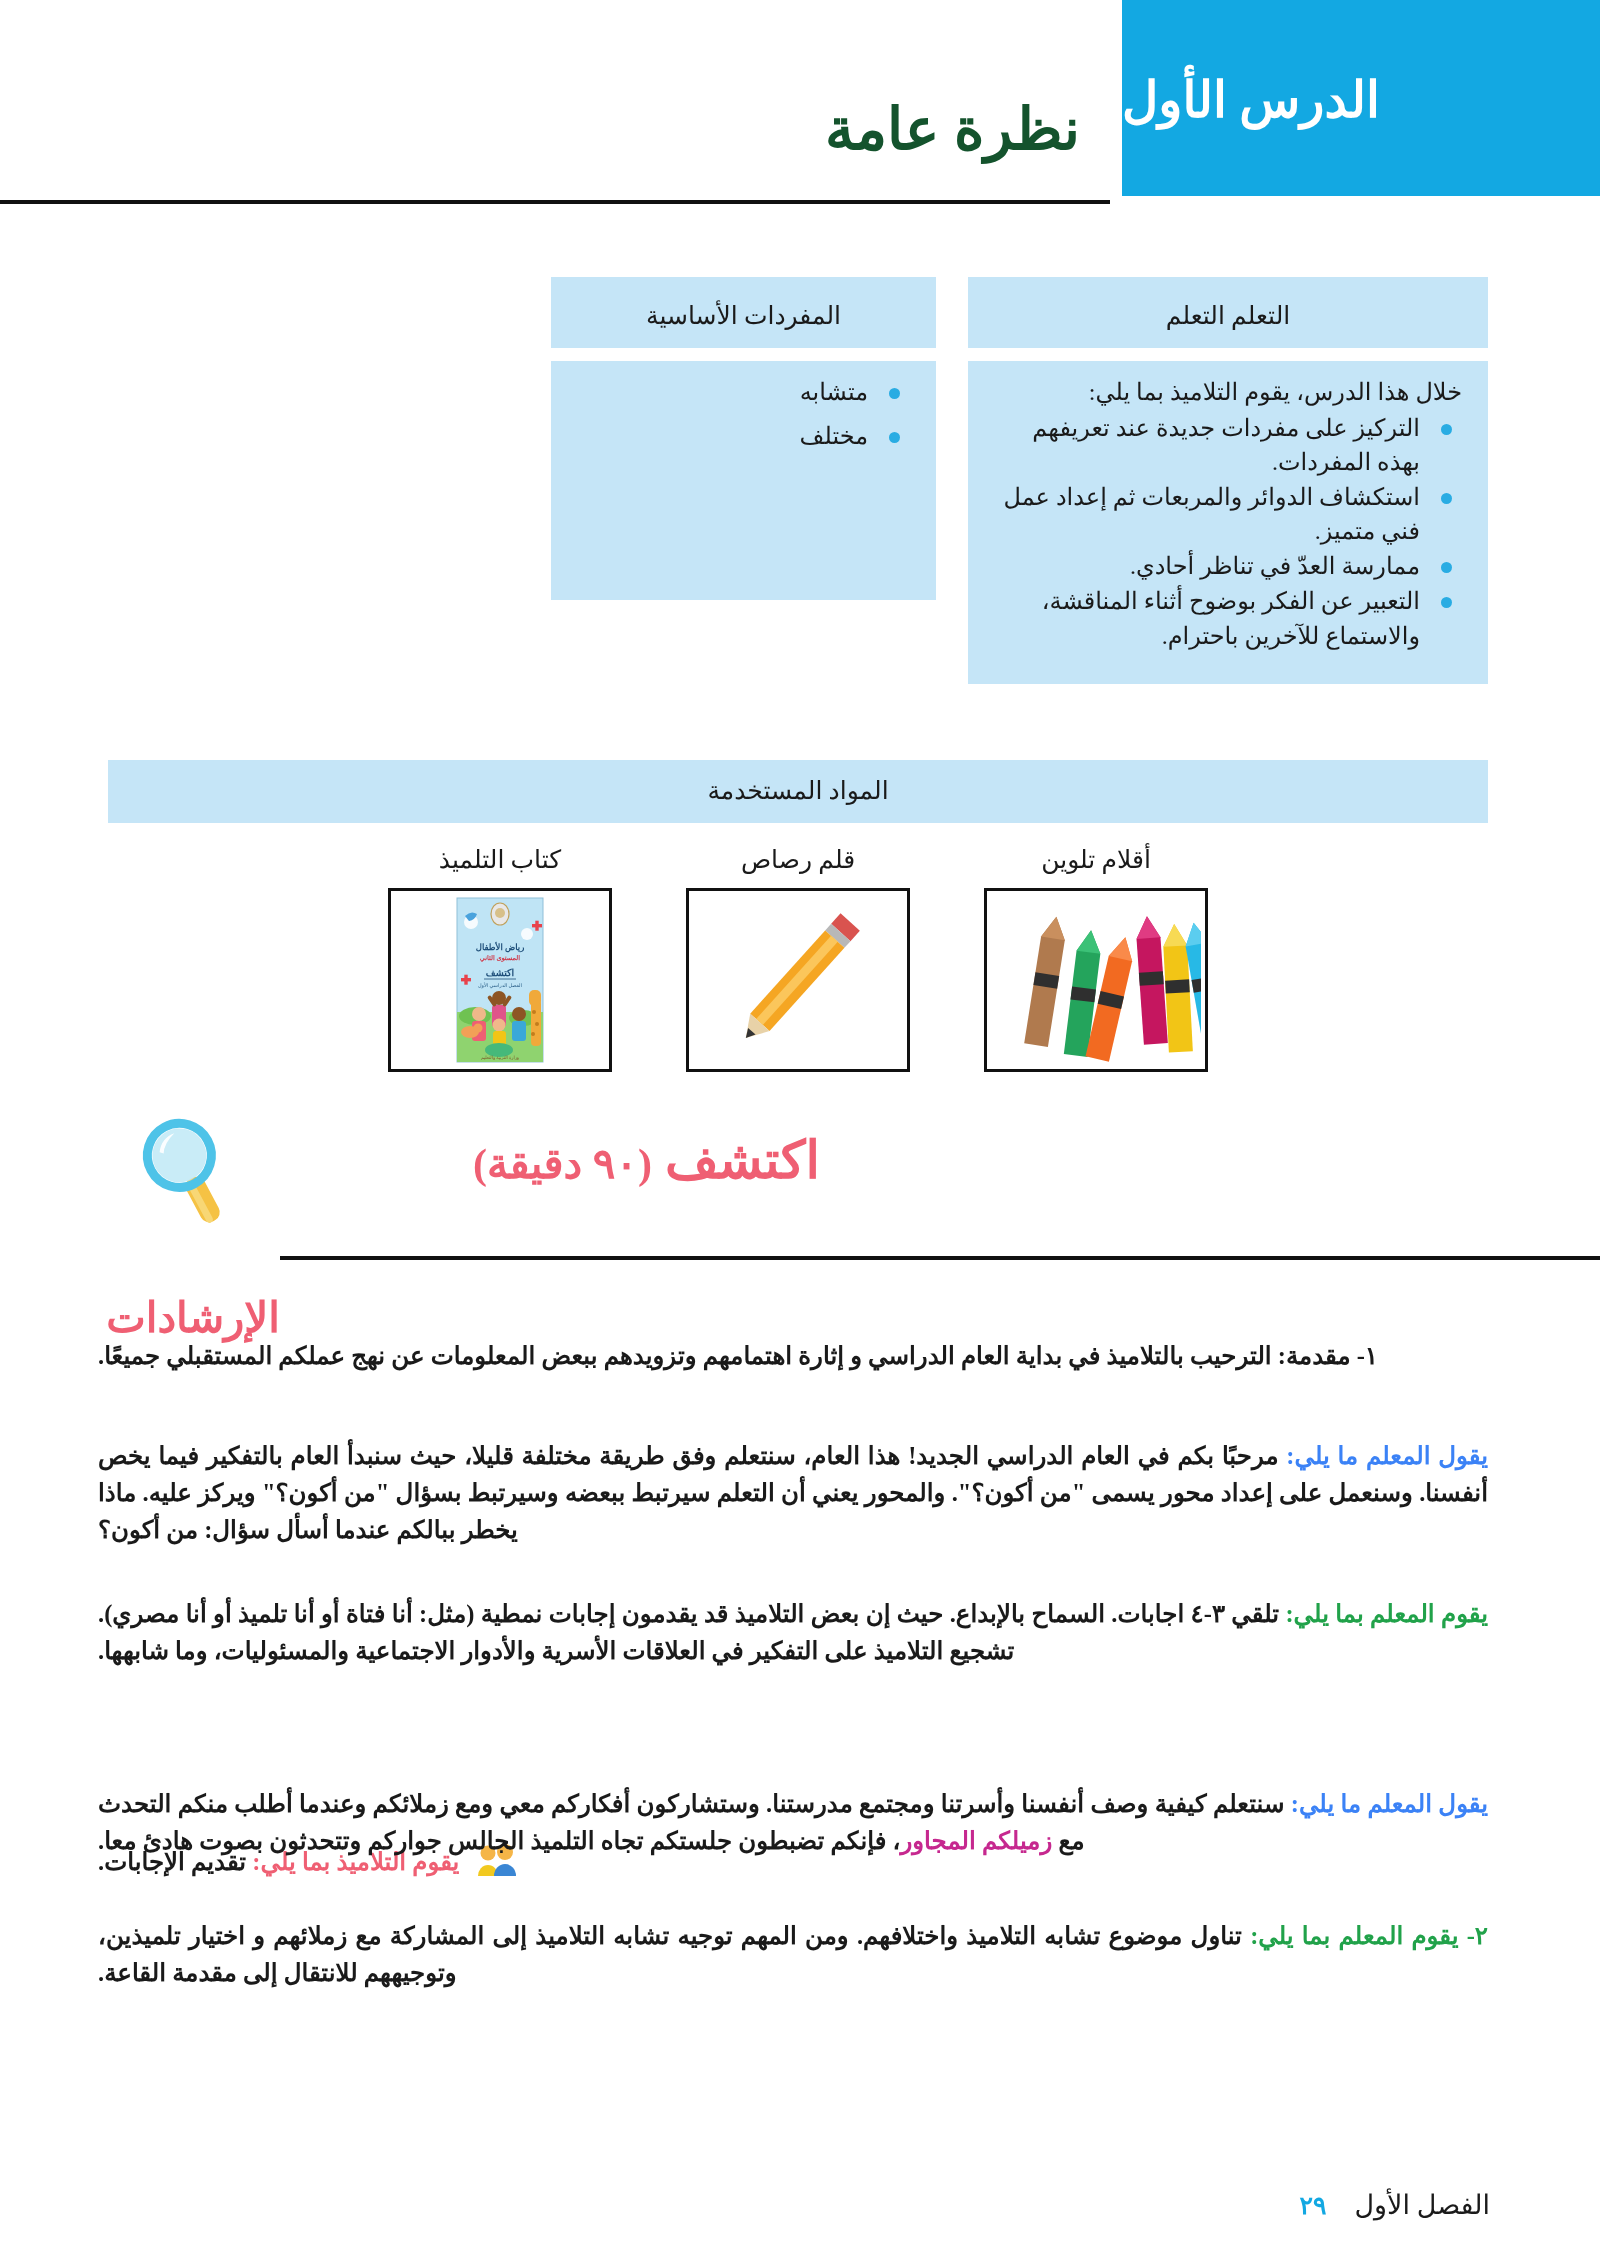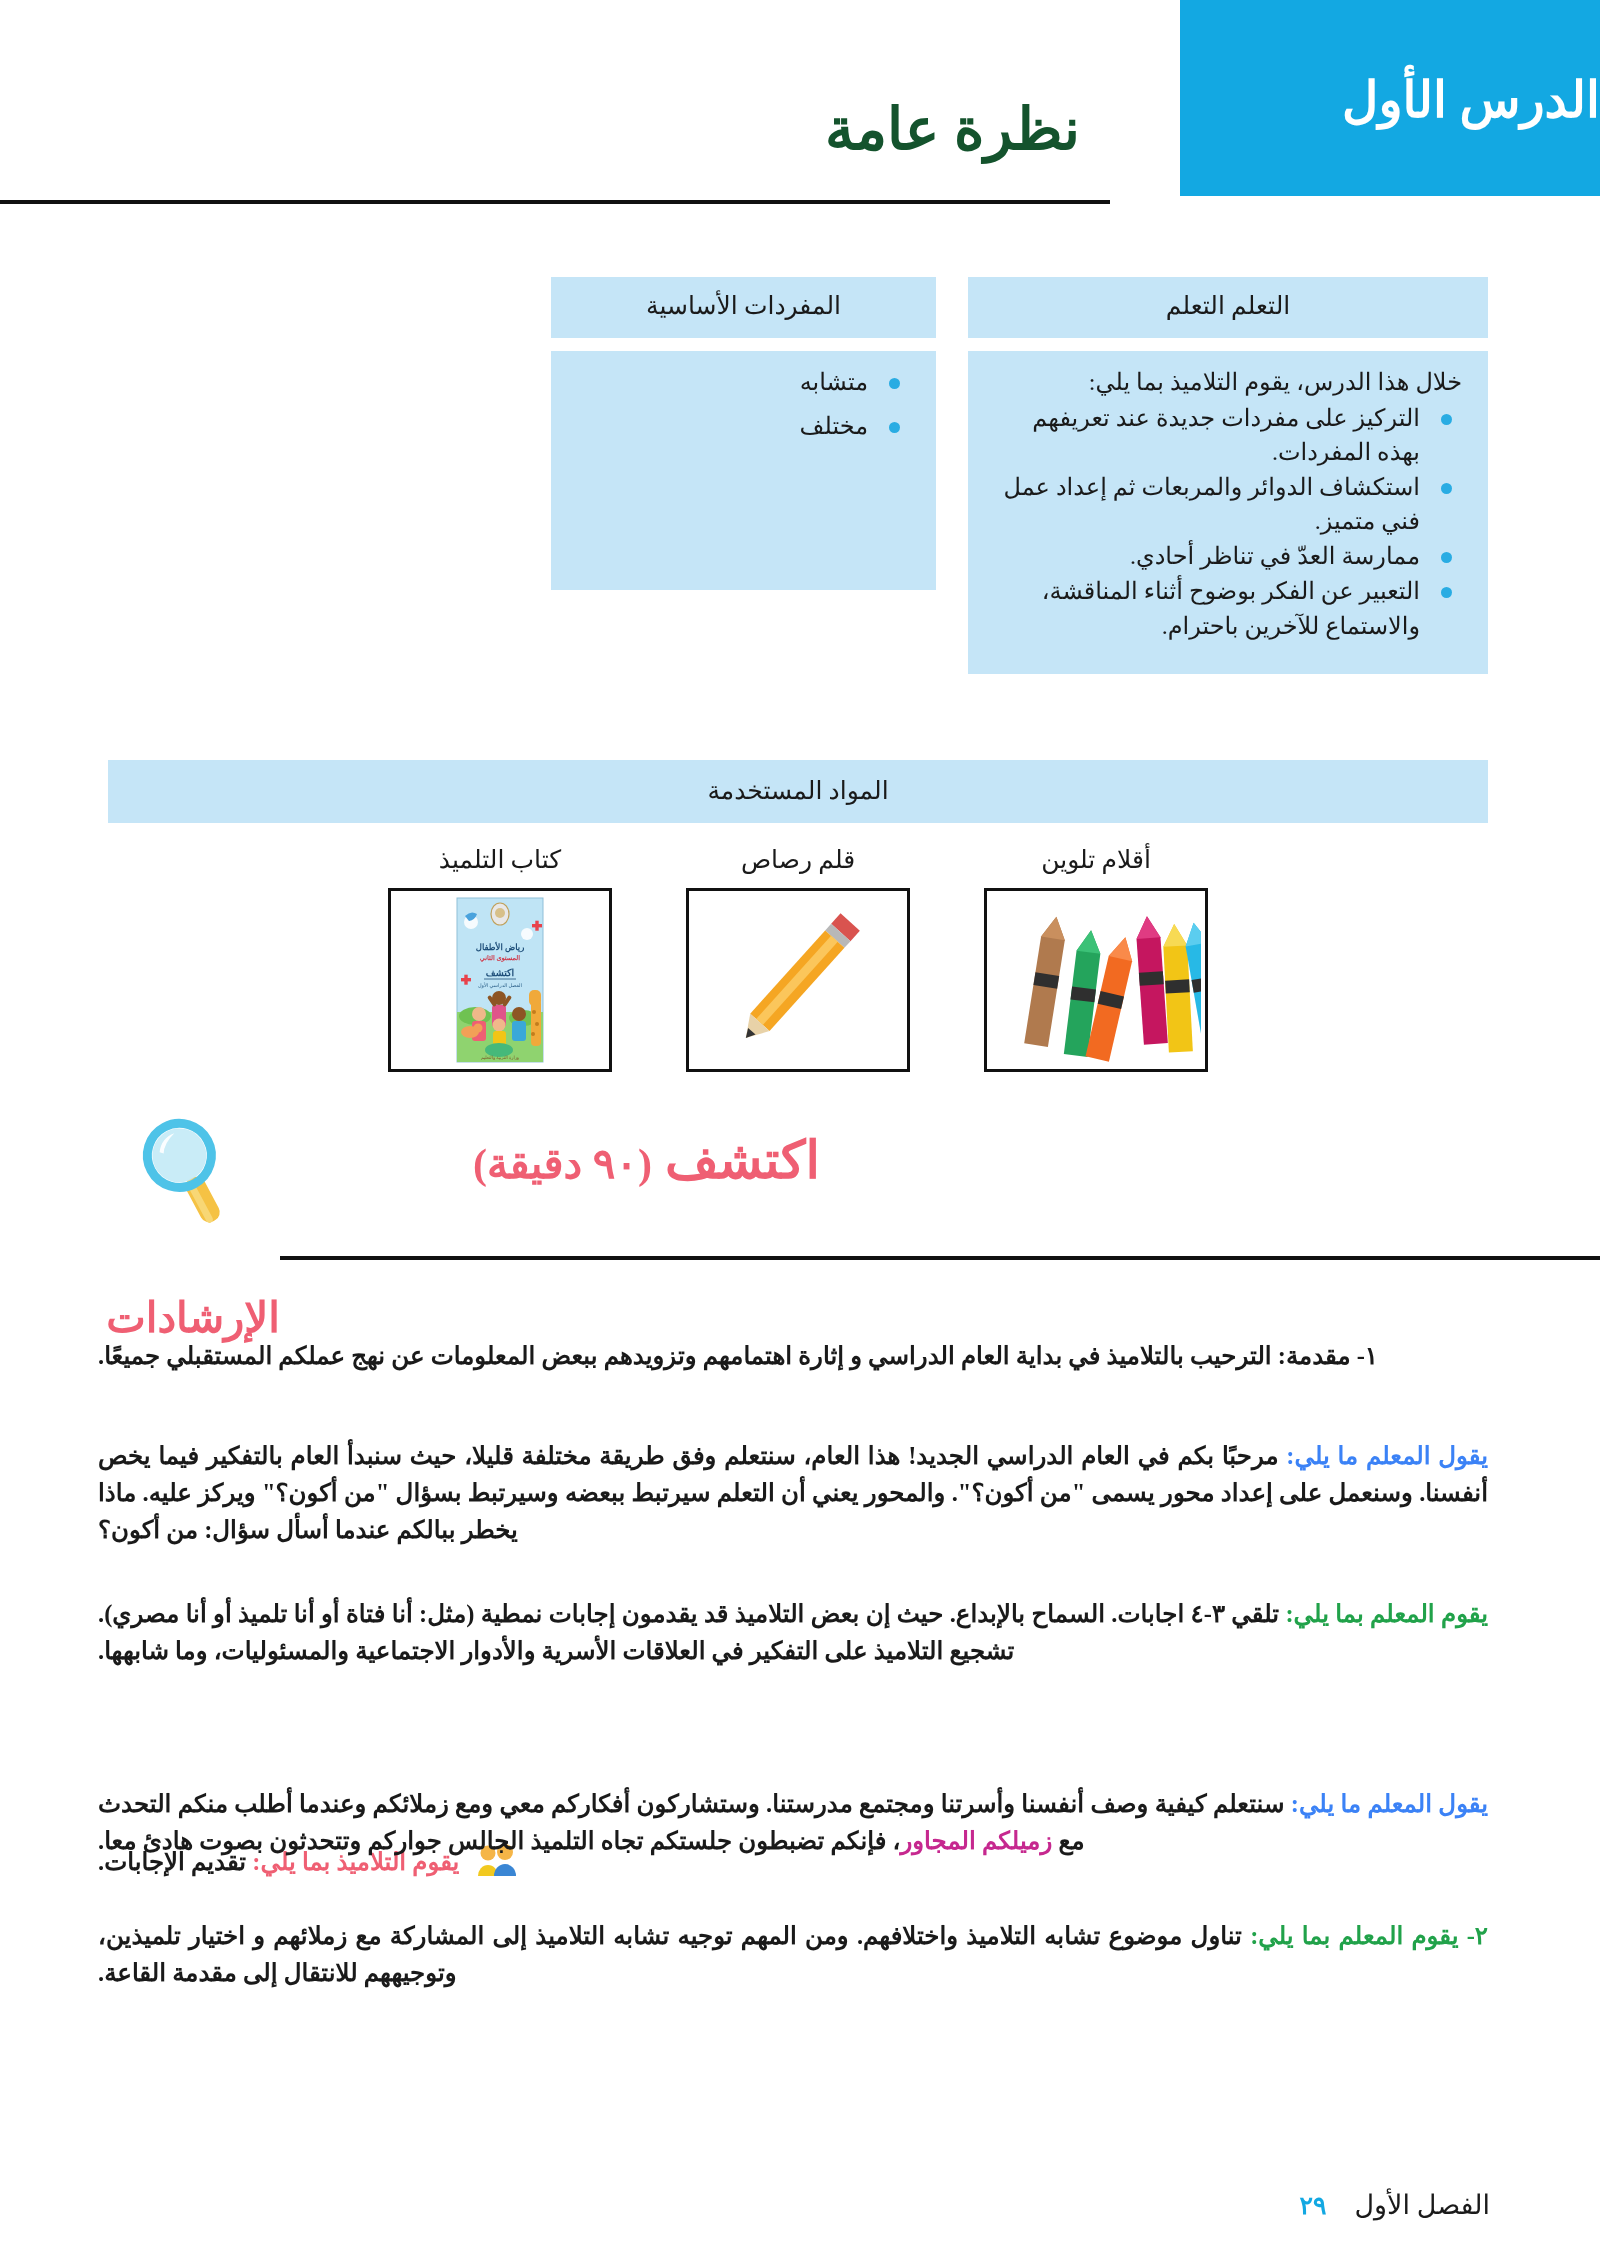--- a/index.html
+++ b/index.html
@@ -14,26 +14,26 @@
     font-family: "Liberation Serif", "DejaVu Serif", serif;
     color: #1a1a1a;
     overflow: hidden;
   }
 
   
   .lesson-banner {
     position: absolute;
     top: 0;
     right: 0;
-    width: 420px;
+    width: 478px;
     height: 200px;
     background: #13a8e2;
     display: flex;
     align-items: center;
-    justify-content: flex-start;
+    justify-content: flex-end;
   }
   .lesson-banner-text {
     color: #ffffff;
     font-size: 50px;
     font-weight: bold;
     letter-spacing: 1px;
   }
 
   .overview-title {
     position: absolute;
@@ -72,21 +72,21 @@
     flex-direction: row;
     gap: 32px;
   }
   .info-col-outcomes { width: 520px; }
   .info-col-vocab { width: 385px; }
 
   .box-head {
     background: #c5e5f7;
     text-align: center;
     font-size: 25px;
-    padding: 14px 10px 18px;
+    padding: 24px 10px 18px;
     color: #1a1a1a;
   }
   .box-body {
     background: #c5e5f7;
     margin-top: 13px;
     padding: 14px 26px 30px;
     font-size: 24px;
     line-height: 1.42;
   }
   .outcomes-body { min-height: 272px; }

